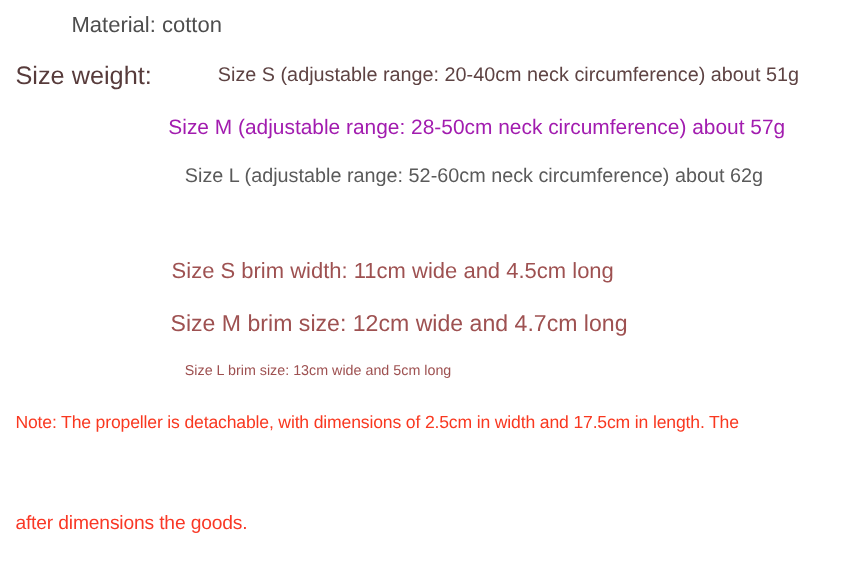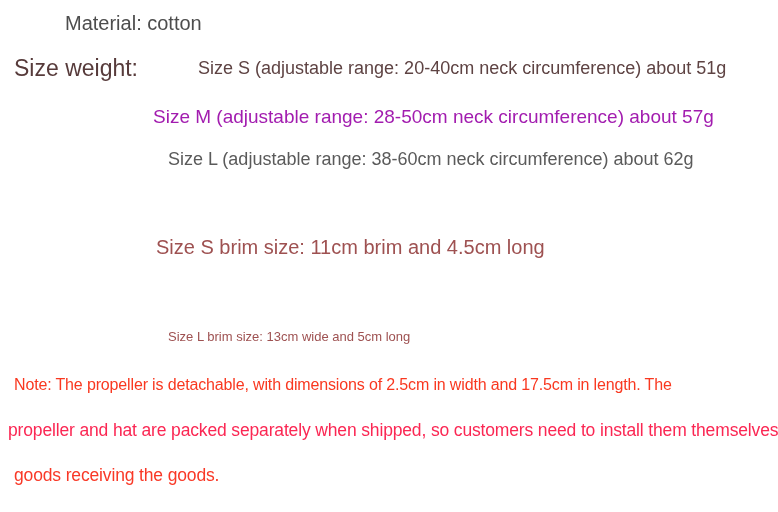--- a/index.html
+++ b/index.html
@@ -38,26 +38,26 @@
 <div class="page">
 
   <div class="line size-weight-label" style="color: rgb(87, 59, 59);">Size weight:</div>
 
   <div class="line material-line" style="color: rgb(77, 77, 77);">Material: cotton</div>
 
   <div class="line neck-s" style="color: rgb(94, 67, 67);">Size S (adjustable range: 20-40cm neck circumference) about 51g</div>
 
   <div class="line neck-m" style="color: #a21caf;">Size M (adjustable range: 28-50cm neck circumference) about 57g</div>
 
-  <div class="line neck-l" style="color: rgb(90, 90, 90);">Size L (adjustable range: 38-60cm neck circumference) about 62g</div>
+  <div class="line neck-l" style="color: rgb(90, 90, 90);">Size L (adjustable range: 52-60cm neck circumference) about 62g</div>
 
-  <div class="line brim-s" style="color: rgb(158, 81, 81);">Size S brim size: 11cm brim and 4.5cm long</div>
+  <div class="line brim-s" style="color: rgb(158, 81, 81);">Size S brim width: 11cm wide and 4.5cm long</div>
 
+  <div class="line brim-m" style="color: rgb(158, 81, 81);">Size M brim size: 12cm wide and 4.7cm long</div>
 
   <div class="line brim-l" style="color: rgb(158, 81, 81);">Size L brim size: 13cm wide and 5cm long</div>
 
   <div class="line note-1" style="color: rgb(249, 56, 32);">Note: The propeller is detachable, with dimensions of 2.5cm in width and 17.5cm in length. The</div>
 
-  <div class="line note-2" style="color: rgb(251, 39, 83);">propeller and hat are packed separately when shipped, so customers need to install them themselves</div>
 
-  <div class="line note-3" style="color: rgb(249, 56, 38);">goods receiving the goods.</div>
+  <div class="line note-3" style="color: rgb(249, 56, 38);">after dimensions the goods.</div>
 
 </div>
 
 </body></html>

